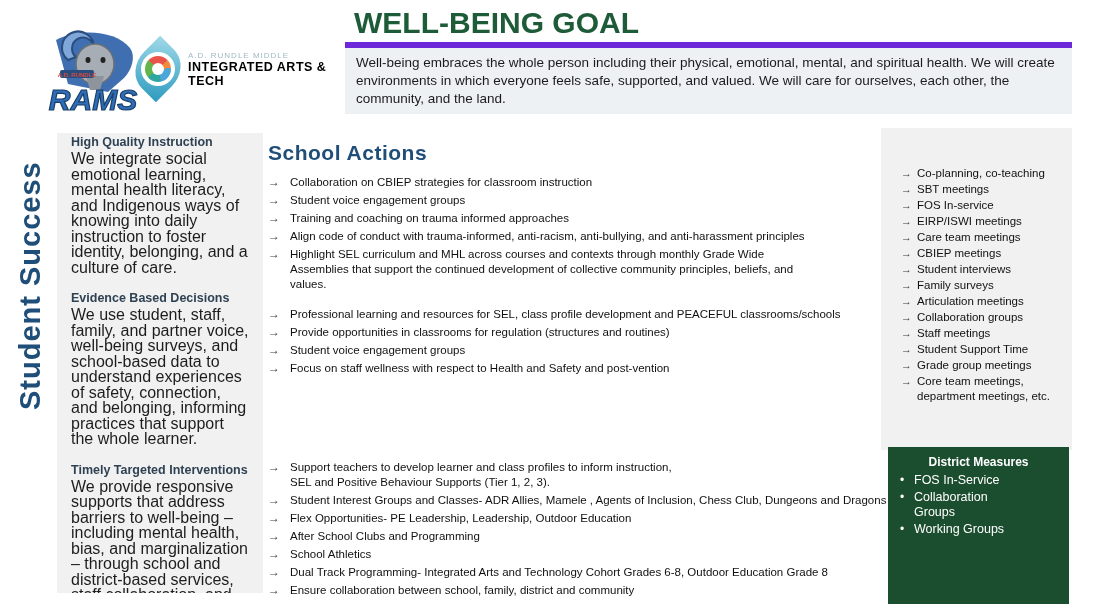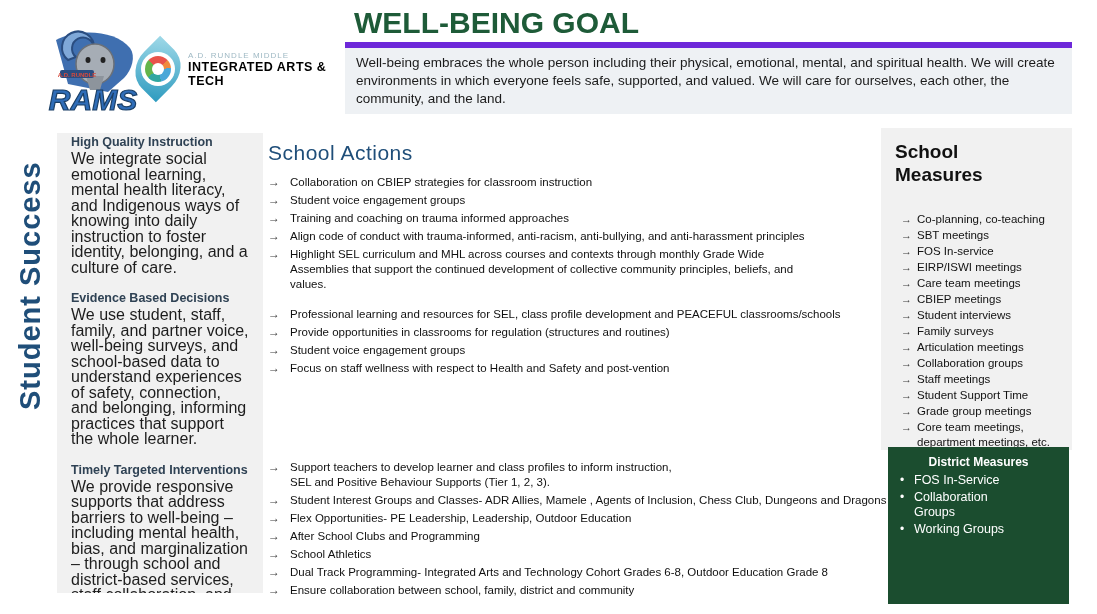--- a/index.html
+++ b/index.html
@@ -40,21 +40,21 @@
 
   
   #left-panel { left:57px; top:133px; width:206px; height:460px;
       background:#f1f1f1; padding:2px 14px; overflow:hidden; }
   .lp-section { margin-bottom:16px; }
   .lp-heading { font-size:12.5px; font-weight:bold; color:#2f4254; line-height:15px; margin-bottom:1px; }
   .lp-body { font-size:16px; color:#1d1d1d; line-height:15.5px; }
 
   
   #actions { left:268px; top:141px; width:625px; }
-  #actions-heading { font-size:21px; font-weight:normal; color:#1f4e79; letter-spacing:0.5px; }
+  #actions-heading { font-size:21px; font-weight:bold; color:#1f4e79; letter-spacing:0.5px; }
   .action-group { margin-top:10px; }
   .action-group.gap-big { margin-top:84px; }
   .action-item { display:flex; margin-bottom:3px; }
   .action-item .arrow { flex:0 0 22px; color:#3a3a3a; font-size:12px; line-height:15px; }
   .action-item .txt { font-size:11.5px; line-height:15px; color:#111; white-space:pre-line; }
 
   
   #measures-panel { left:881px; top:128px; width:191px; height:322px;
       background:#f1f1f1; padding:12px 10px 0 14px; overflow:hidden; }
   #measures-heading { font-size:19px; font-weight:bold; color:#111; line-height:23px; width:110px; }
@@ -215,21 +215,20 @@
       </div>
 
       <div class="action-item">
         <span class="arrow">→</span>
         <span class="txt">Ensure collaboration between school, family, district and community</span>
       </div>
     </div>
 </div>
 
 <div class="abs" id="measures-panel">
-  <div id="measures-heading">School Measures</div>
   <div id="measures-list">
 
       <div class="measure-item">
         <span class="arrow">→</span>
         <span class="txt">Co-planning, co-teaching</span>
       </div>
 
       <div class="measure-item">
         <span class="arrow">→</span>
         <span class="txt">SBT meetings</span>

